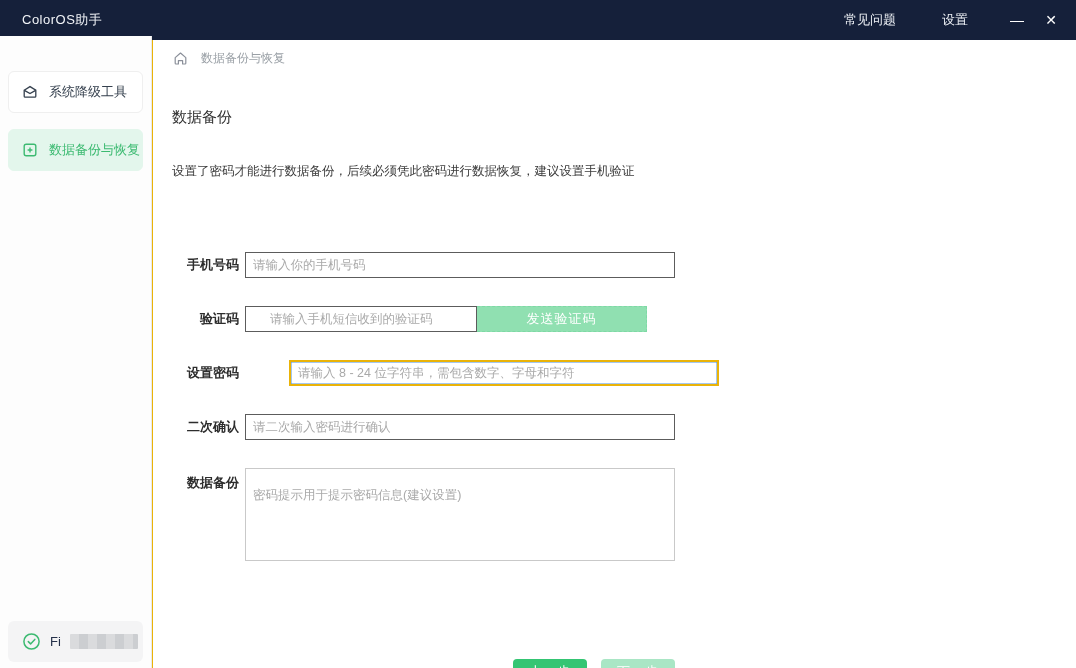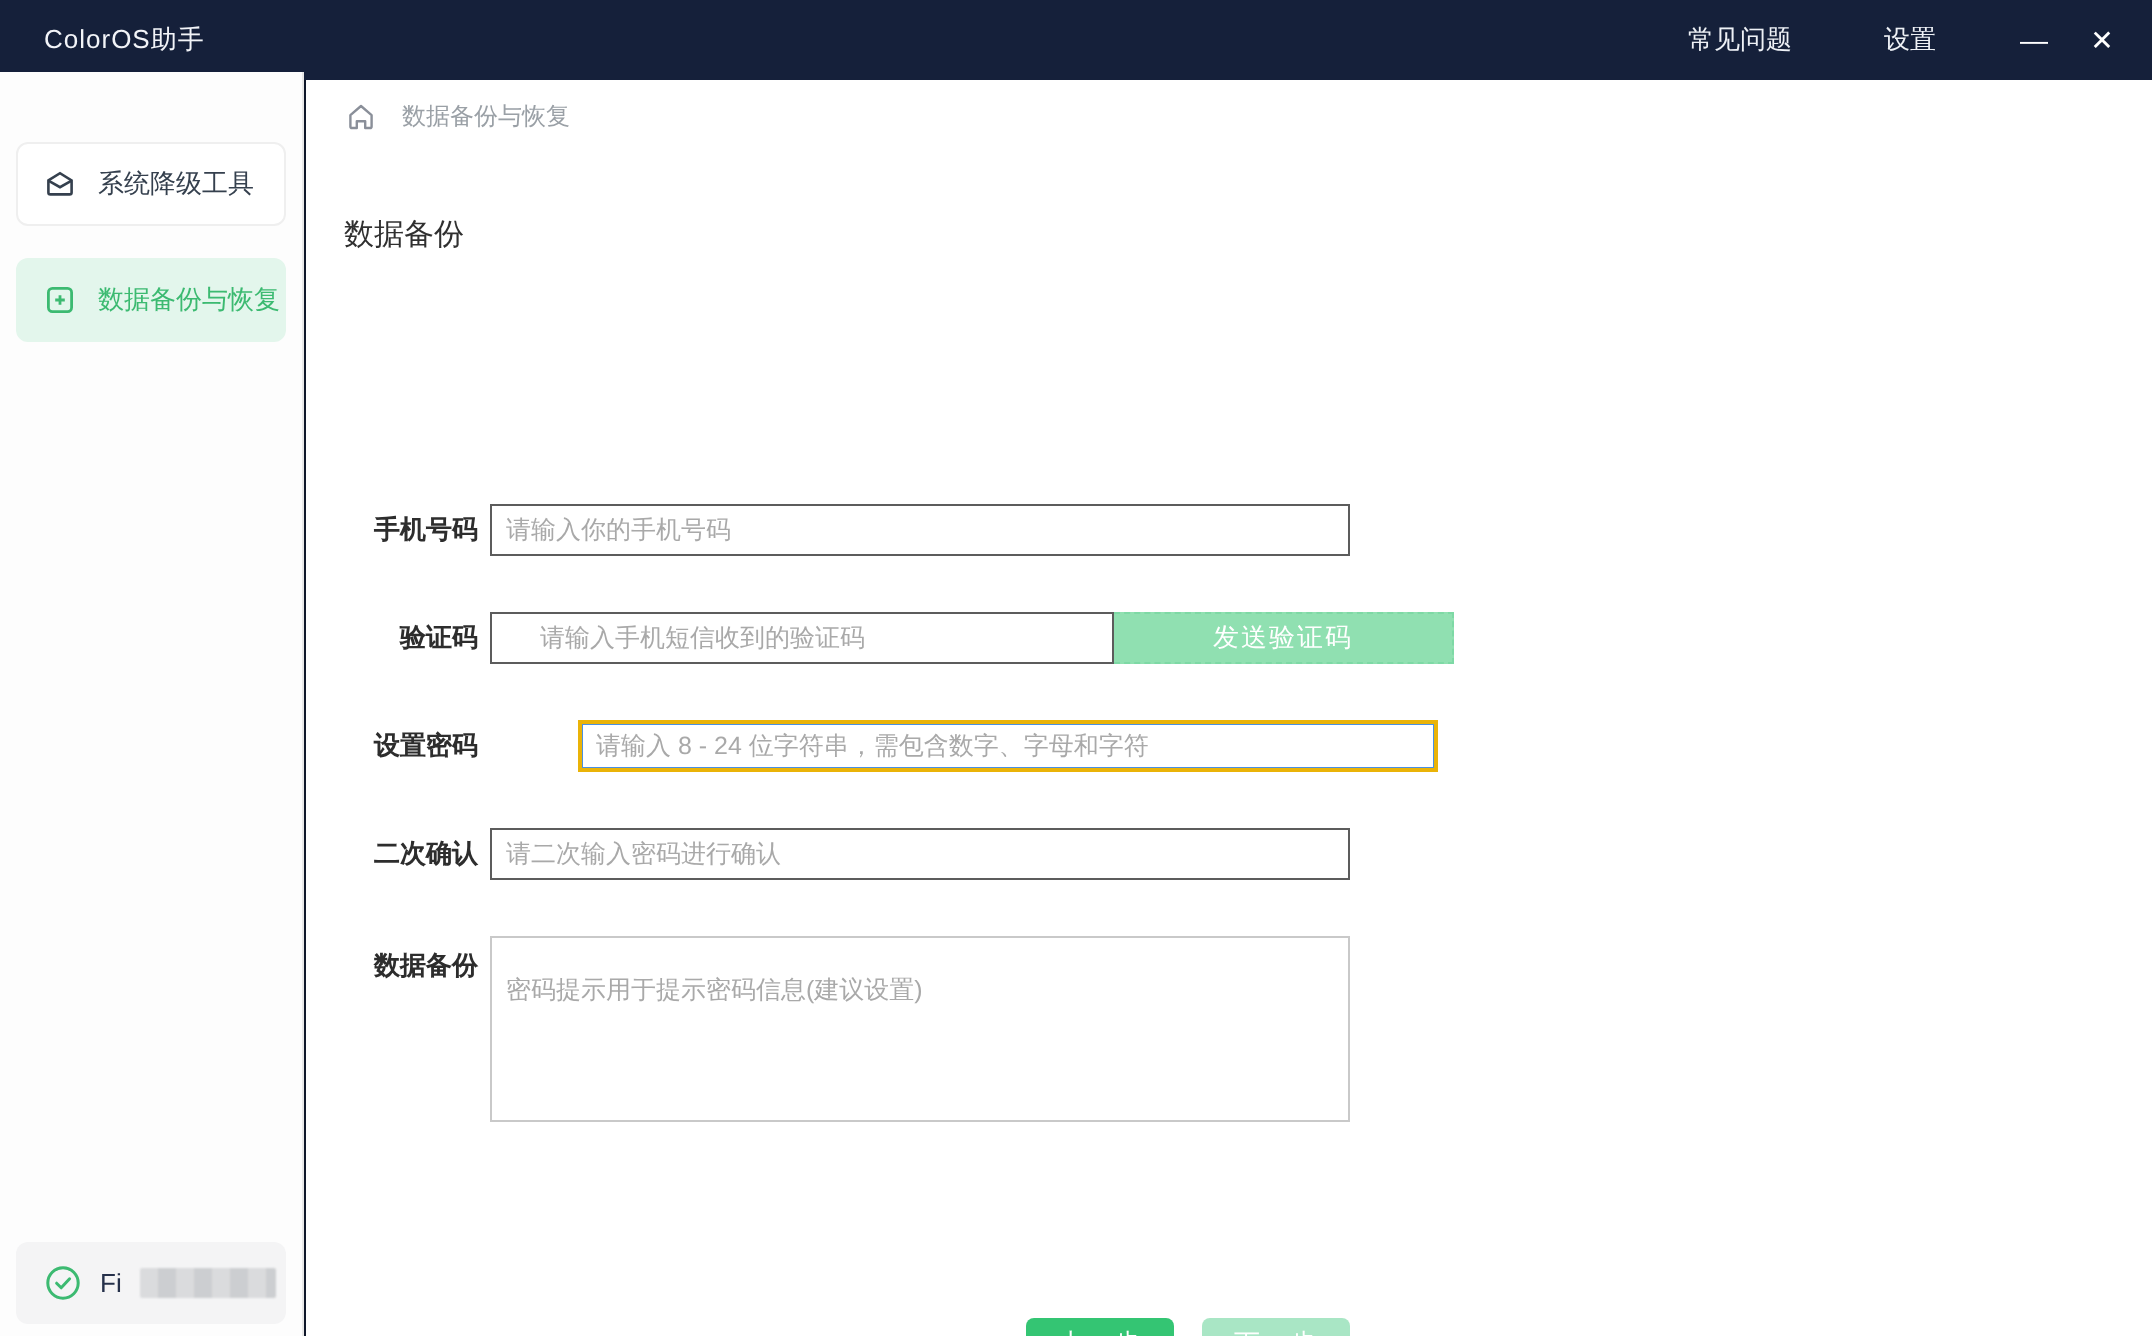--- a/index.html
+++ b/index.html
@@ -3,21 +3,21 @@
 <meta charset="utf-8">
 <style>
   * { margin: 0; padding: 0; box-sizing: border-box; }
   html, body { width: 1076px; height: 668px; }
   body {
     font-family: "Liberation Sans", "DejaVu Sans", sans-serif;
     background: #ffffff;
     color: #333;
     overflow: hidden;
   }
-  .window { position: relative; width: 1076px; height: 668px; background: #0f172a; }
+  .window { position: relative; width: 1076px; height: 668px; background: #eab308; }
 
   
   .titlebar {
     position: absolute; top: 0; left: 0; right: 0; height: 40px;
     background: #15203a;
     display: flex; align-items: center;
     color: #f2f4f8;
   }
   .titlebar .app-title { margin-left: 22px; font-size: 13px; letter-spacing: .5px; }
   .titlebar .spacer { flex: 1; }
@@ -88,21 +88,21 @@
   .r5 .flabel { padding-top: 6px; }
 
   input.fld, textarea.fld {
     font-family: "Liberation Sans", "DejaVu Sans", sans-serif;
     font-size: 12.5px; color: #333;
     border: 1px solid #5c5c5c; border-radius: 0;
     outline: none; background: #fff;
   }
   input.fld { width: 430px; height: 26px; padding: 0 7px; }
   input.fld::placeholder, textarea.fld::placeholder { color: #a9a9a9; opacity: 1; }
-  input.fld.short { width: 312px; padding-left: 24px; }
+  input.fld.short { width: 232px; padding-left: 24px; }
   input.fld.focused { border: 2px solid #eab308; box-shadow: 0 0 0 .5px #4a90e2 inset; }
   textarea.fld {
     width: 430px; height: 93px; padding: 18px 7px; resize: none;
     border: 1px solid #c9c9c9;
   }
   .send-code-btn {
     width: 170px; height: 26px; margin-left: 0;
     background: #90e0b1; color: #ffffff;
     border: 1px dashed #7ed9a5; border-left: none;
     font-size: 13px; font-family: "Liberation Sans", "DejaVu Sans", sans-serif;
@@ -172,20 +172,21 @@
     <div class="breadcrumb">
       <span class="icon">
         <svg width="17" height="17" viewBox="0 0 17 17" fill="none">
           <path d="M3.2 7.6 L8.5 3 L13.8 7.6 V13.2 Q13.8 14 13 14 H10.6 V10.6 H6.4 V14 H4 Q3.2 14 3.2 13.2 Z" stroke="#8a8f99" stroke-width="1.2" stroke-linejoin="round"></path>
         </svg>
       </span>
       <span>数据备份与恢复</span>
     </div>
 
     <div class="page-title">数据备份</div>
+    <div class="page-desc">设置了密码才能进行数据备份，后续必须凭此密码进行数据恢复，建议设置手机验证</div>
 
     <div class="form">
 
       <div class="form-row r1">
         <span class="flabel">手机号码</span>
         <input class="fld" type="text" placeholder="请输入你的手机号码" style="">
       </div>
 
       <div class="form-row r2">
         <span class="flabel">验证码</span>

